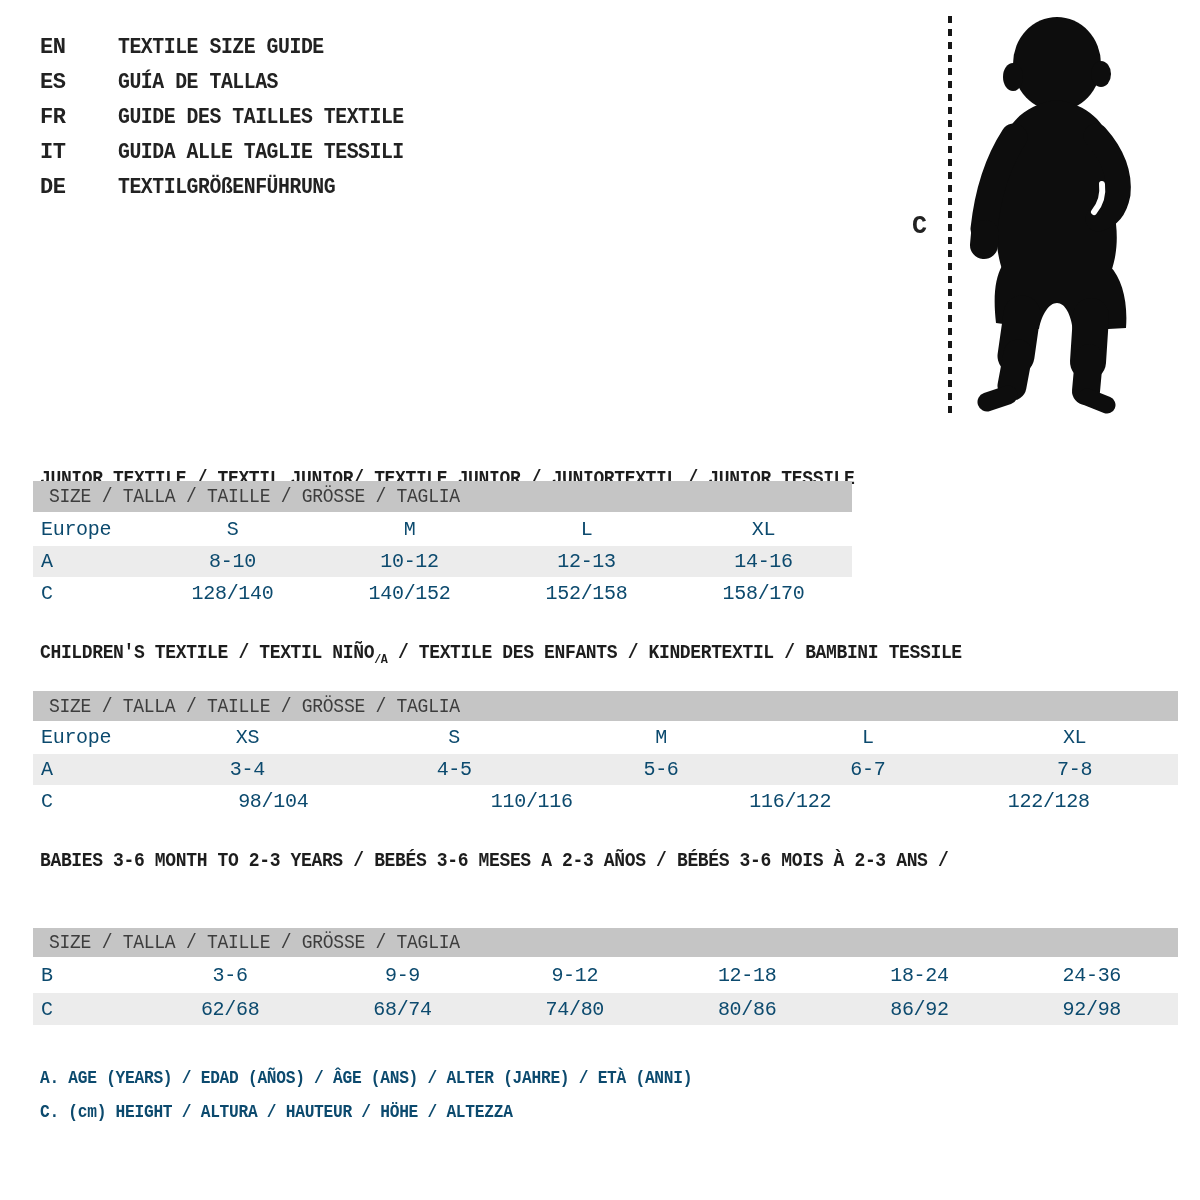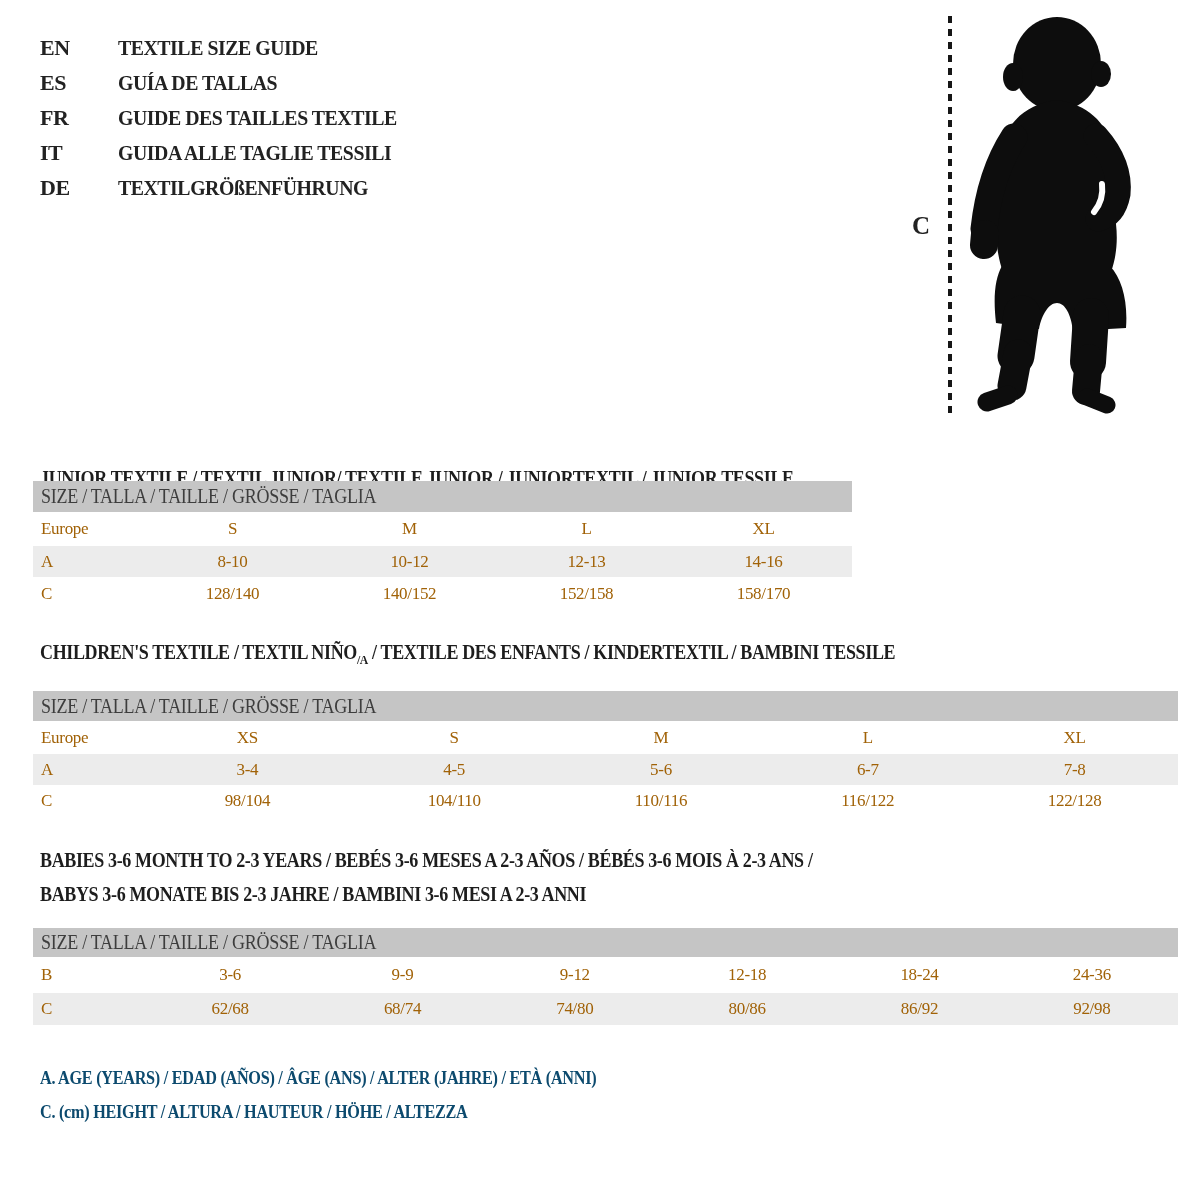--- a/index.html
+++ b/index.html
@@ -1,20 +1,20 @@
 <!DOCTYPE html>
 <html><head>
 <meta charset="utf-8">
 <style>
   html,body{margin:0;padding:0;}
   .canvas{
     position:relative;
     width:1200px;height:1159px;
     background:#ffffff;
-    font-family:Liberation Serif, serif;
+    font-family:Liberation Mono, monospace;
     color:#222222;
     overflow:hidden;
   }
   .cond{display:inline-block;transform:scaleX(0.9);transform-origin:0 50%;white-space:nowrap;}
 
   
   .langs{position:absolute;left:40px;top:30px;}
   .lang-row{display:flex;height:35px;align-items:center;font-weight:bold;font-size:22px;letter-spacing:-0.5px;}
   .lang-code{width:78px;}
   
@@ -33,27 +33,27 @@
   .title-babies2{top:883px;}
   .subA{font-size:13px;vertical-align:-5px;font-weight:bold;}
 
   
   .tbl{position:absolute;left:33px;}
   .tbl-junior{top:481px;width:819px;}
   .tbl-children{top:691px;width:1145px;}
   .tbl-babies{top:928px;width:1145px;}
   .t-band{
     display:flex;align-items:center;background:#c5c5c5;
-    padding-left:8px;box-sizing:border-box;
+    padding-left:16px;box-sizing:border-box;
     font-size:20px;color:#3d3d3d;letter-spacing:-0.3px;
   }
   .band-junior{height:31px;}
   .band-children{height:30px;}
   .band-babies{height:29px;}
-  .t-row{display:flex;font-size:17px;color:#a16207;letter-spacing:-0.3px;}
+  .t-row{display:flex;font-size:20px;color:#0c4a6e;letter-spacing:-0.3px;}
   .t-row .lbl{width:111px;padding-left:8px;box-sizing:border-box;display:flex;align-items:center;}
   .t-row .cell{flex:1;display:flex;align-items:center;justify-content:center;text-align:center;}
   .shade{background:#ececec;}
   .h-34{height:34px;}.h-33{height:33px;}.h-32{height:32px;}.h-31{height:31px;}.h-36{height:36px;}
 
   
   .legend{position:absolute;left:40px;top:1068px;}
   .legend-line{height:34px;display:flex;align-items:flex-start;font-size:18px;font-weight:bold;letter-spacing:-0.3px;color:#0c4a6e;}
 </style>
 </head>
@@ -161,32 +161,28 @@
       <span class="lbl">A</span>
       <span class="cell">3-4</span>
       <span class="cell">4-5</span>
       <span class="cell">5-6</span>
       <span class="cell">6-7</span>
       <span class="cell">7-8</span>
     </div>
     <div class="t-row h-32">
       <span class="lbl">C</span>
       <span class="cell">98/104</span>
-      <span class="cell">104/110</span>
       <span class="cell">110/116</span>
       <span class="cell">116/122</span>
       <span class="cell">122/128</span>
     </div>
   </div>
 
   <div class="sec-title title-babies1">
     <span class="cond">BABIES 3-6 MONTH TO 2-3 YEARS / BEBÉS 3-6 MESES A 2-3 AÑOS / BÉBÉS 3-6 MOIS À 2-3 ANS /</span>
-  </div>
-  <div class="sec-title title-babies2">
-    <span class="cond">BABYS 3-6 MONATE BIS 2-3 JAHRE / BAMBINI 3-6 MESI A 2-3 ANNI</span>
   </div>
   <div class="tbl tbl-babies">
     <div class="t-band band-babies">
       <span class="cond">SIZE / TALLA / TAILLE / GRÖSSE / TAGLIA</span>
     </div>
     <div class="t-row h-36">
       <span class="lbl">B</span>
       <span class="cell">3-6</span>
       <span class="cell">9-9</span>
       <span class="cell">9-12</span>

